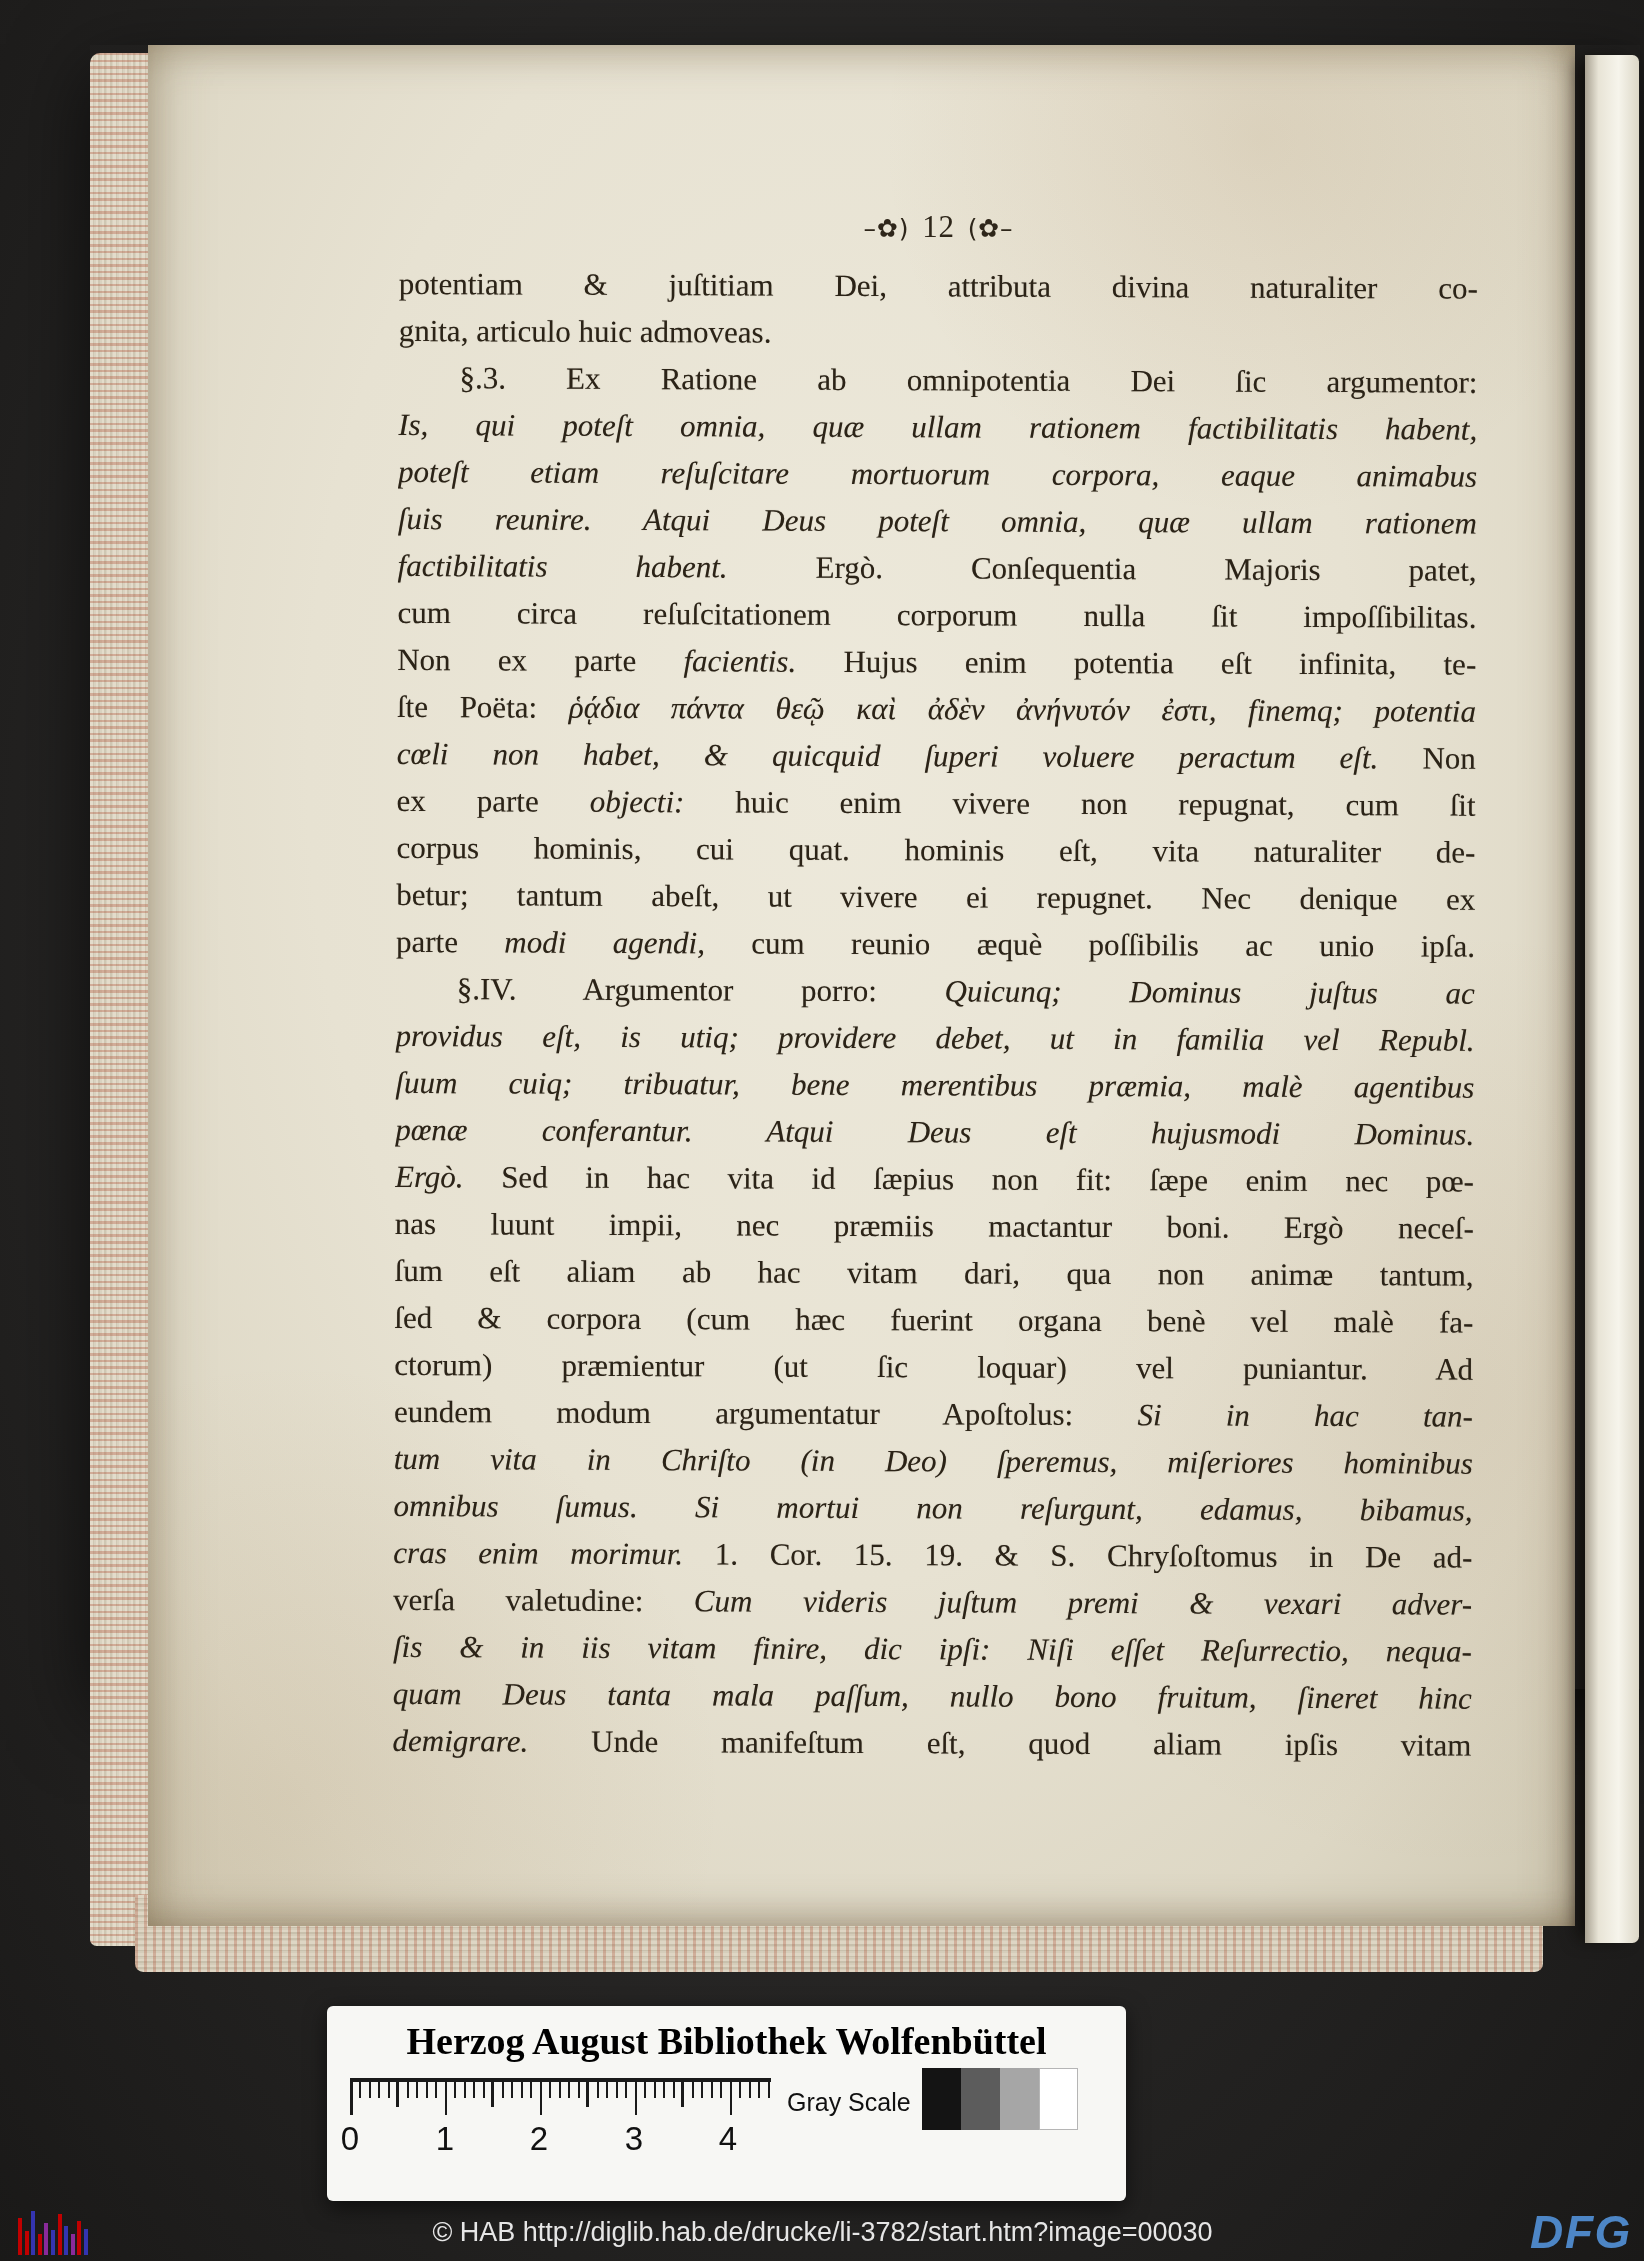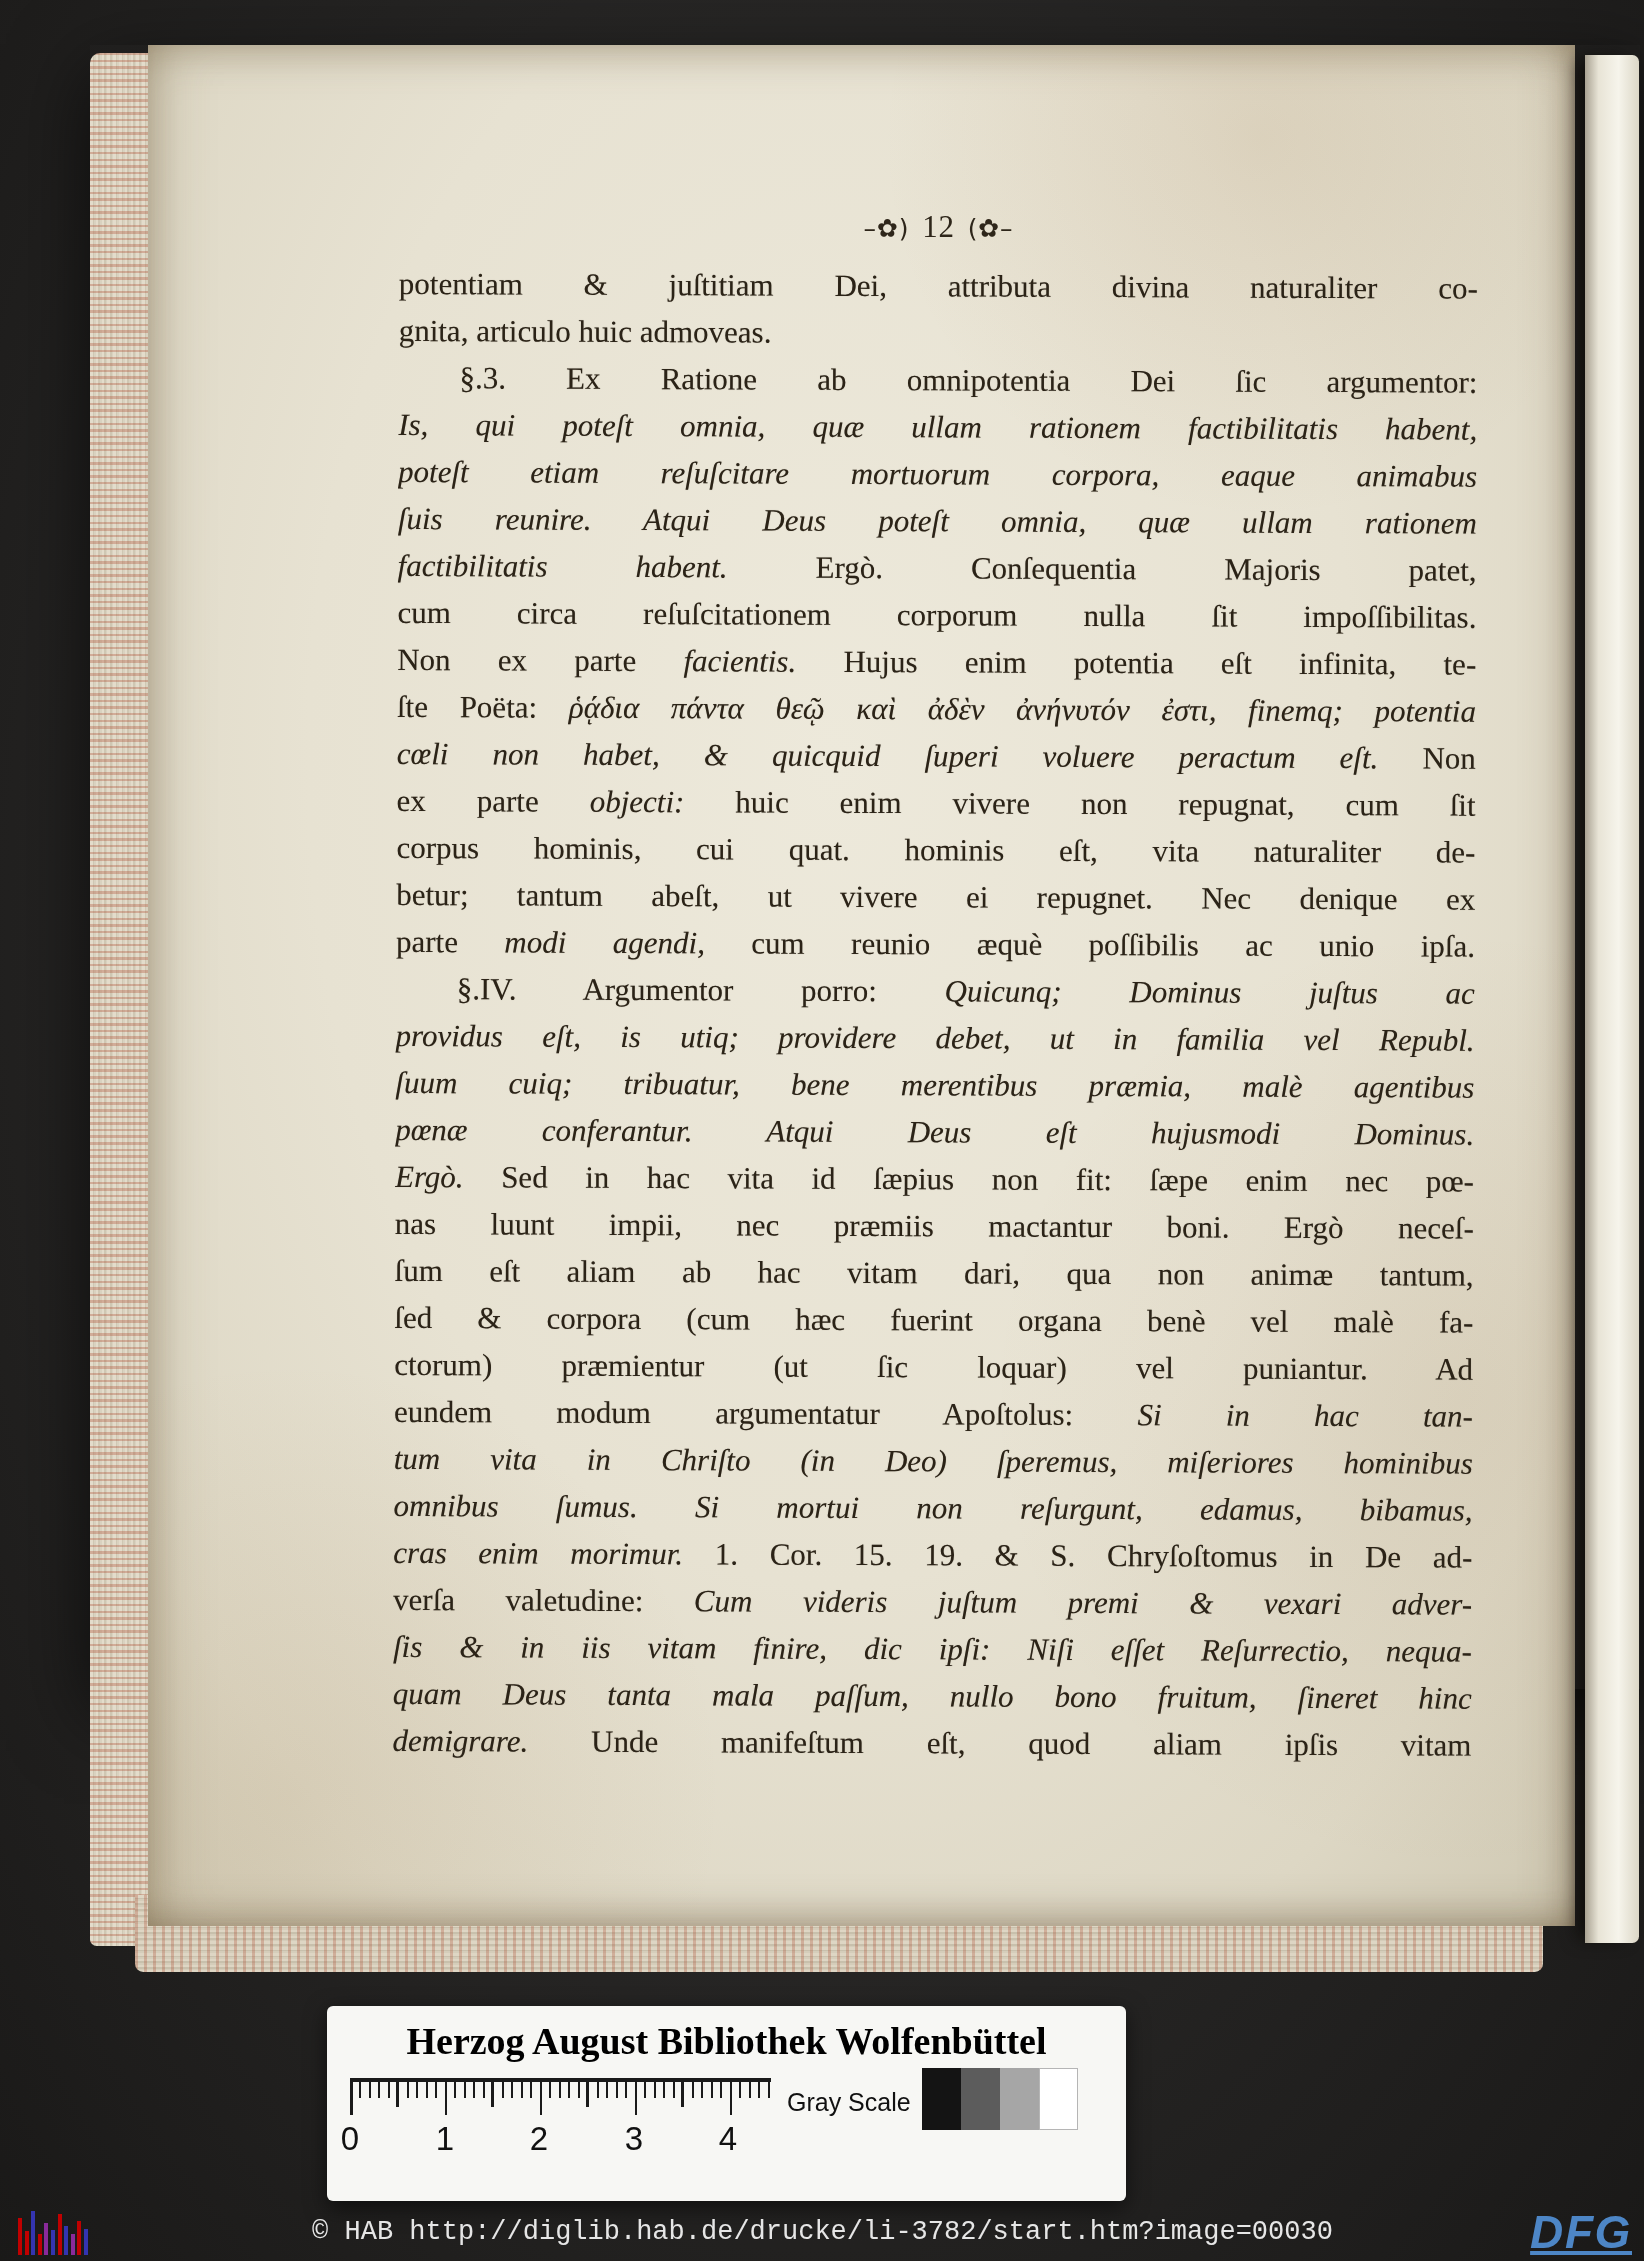--- a/index.html
+++ b/index.html
@@ -83,24 +83,24 @@
     font-family:"Liberation Sans","DejaVu Sans",sans-serif; font-size:25px; color:#111; }
   .swatches { position:absolute; left:595px; top:62px; height:62px; display:flex; }
   .swatches div { width:39px; height:62px; }
   .swatches div:last-child { border:1.6px solid #b5b5b5; }
 
   
   .hab-logo { position:absolute; left:18px; top:2209px; width:76px; height:46px;
     display:flex; align-items:flex-end; gap:2.5px; }
   .hab-logo div { width:4.1px; }
   .credit { position:absolute; left:0; right:0; top:2217px; text-align:center;
-    font-family:Liberation Mono, monospace; font-size:27px; color:#e6e6e6; }
+    font-family:Liberation Sans, sans-serif; font-size:27px; color:#e6e6e6; }
   .dfg { position:absolute; right:13px; top:2205px;
     font-family:"Liberation Sans","DejaVu Sans",sans-serif;
-    font-weight:bold; font-style:italic; font-size:46px; letter-spacing:1.6px;text-decoration:underline; }
+    font-weight:bold; font-style:italic; font-size:46px; letter-spacing:1.6px; }
 </style>
 </head>
 <body>
 
 <div class="photo">
 
   <div class="book">
     <div class="edge-left"></div>
     <div class="edge-bottom"></div>
     <div class="page-face">

